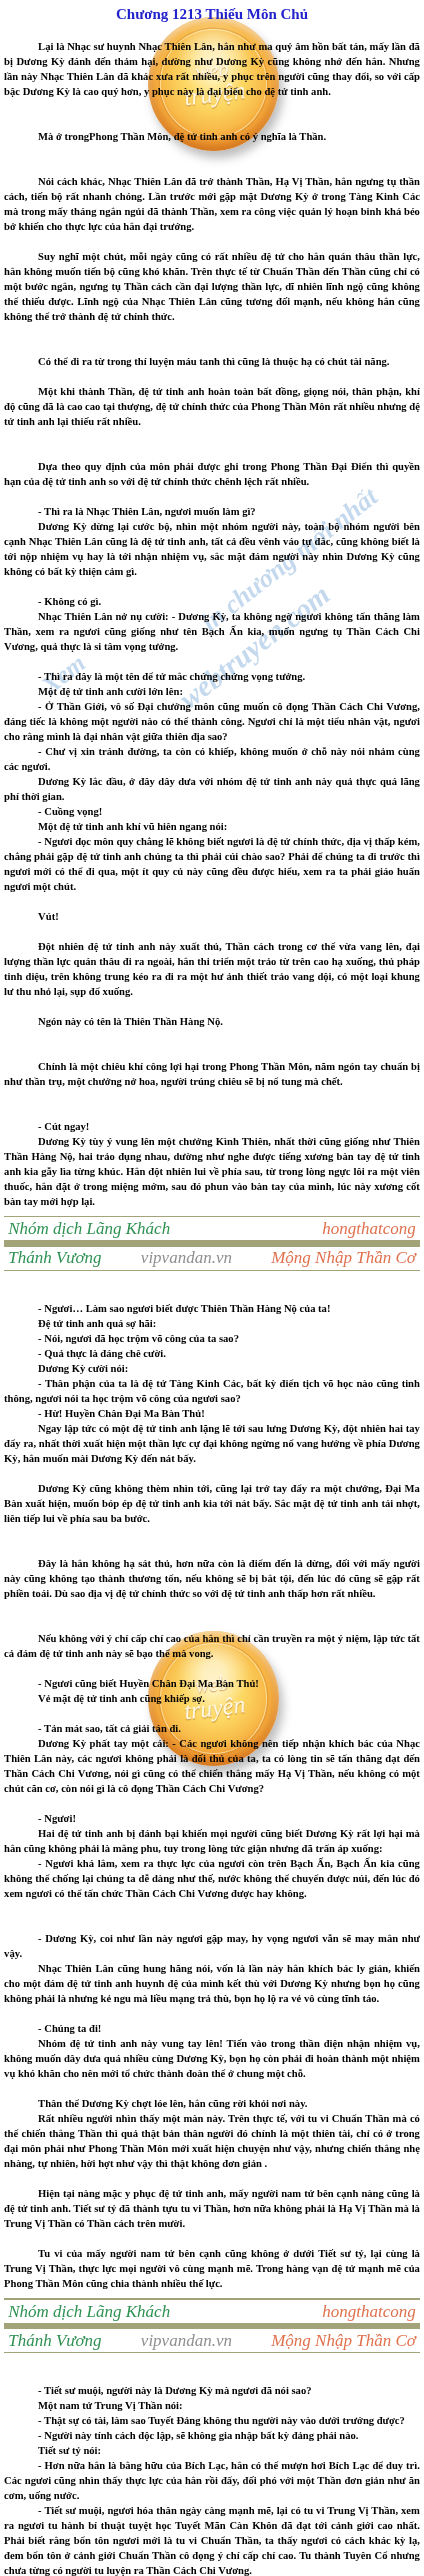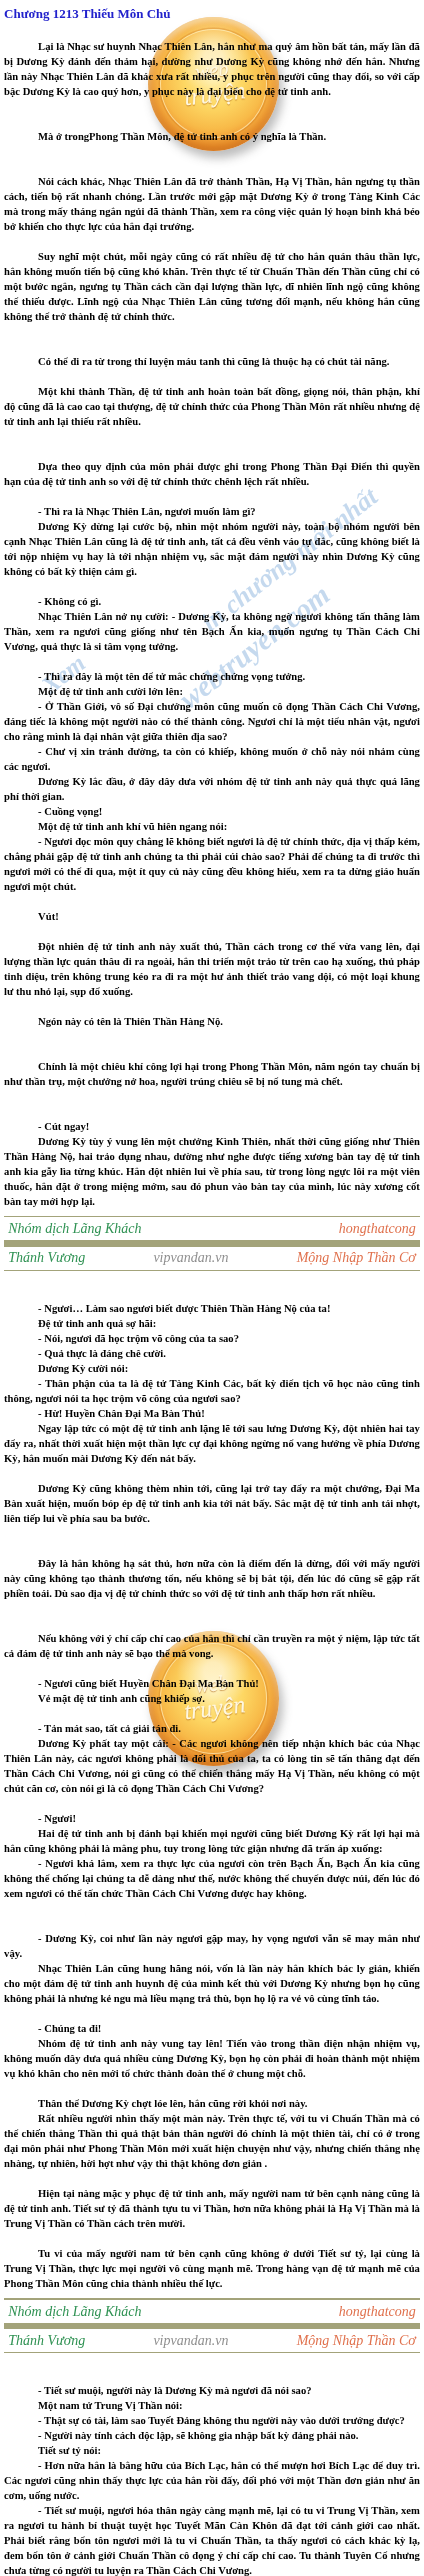--- a/index.html
+++ b/index.html
@@ -14,43 +14,43 @@
   }
   
   .flow{
     position:relative;
     z-index:2;
     padding:3.1px 4.1px 0 4.1px;
     font-size:10.6px;
     line-height:15px;
   }
   .title{
-    text-align:left;
+    text-align:center;
     color:#2222cc;
-    font-size:13px;
+    font-size:15px;
     line-height:18.5px;
     font-weight:bold;
     margin:2.1px 0 6.2px 0;
   }
   .para{
     margin:0;
     text-indent:34px;
     text-align:justify;
     font-weight:bold;
   }
   .g1{margin-top:15px;}
   .g2{margin-top:30px;}
   
   .divider{margin-top:7.2px;}
   .divider .hr{height:1.5px;background:#a3a37a;}
   .divider .bar{height:6.2px;background:#a3a37a;}
   .divider .drow{
     display:flex;align-items:center;justify-content:space-between;
     height:23px;padding:0 4.1px;
-    font-style:italic;font-size:14px;line-height:15.5px;
+    font-style:italic;font-size:17px;line-height:15.5px;
     text-indent:0;
   }
   .grn{color:#2e9152;}
   .org{color:#e0714d;}
   .gry{color:#8f8f8f;}
   
   .coin{
     position:absolute;z-index:1;border-radius:50%;
     background:
       radial-gradient(circle at 50% 30%, rgba(255,255,255,.55) 0 8%, rgba(255,255,255,0) 32%),
@@ -121,21 +121,21 @@
         <p class="para g0">Dương Kỳ dừng lại cước bộ, nhìn một nhóm người này, toàn bộ nhóm người bên cạnh Nhạc Thiên Lân cũng là đệ tử tinh anh, tất cả đều vênh váo tự đắc, cũng không biết là tới nộp nhiệm vụ hay là tới nhận nhiệm vụ, sắc mặt đám người này nhìn Dương Kỳ cũng không có bất kỳ thiện cảm gì.</p>
         <p class="para g1">- Không có gì.</p>
         <p class="para g0">Nhạc Thiên Lân nở nụ cười: - Dương Kỳ, ta không ngờ ngươi không tấn thăng làm Thần, xem ra ngươi cũng giống như tên Bạch Ấn kia, muốn ngưng tụ Thần Cách Chi Vương, quả thực là si tâm vọng tưởng.</p>
         <p class="para g1">- Thì ra đây là một tên để tử mắc chứng chứng vọng tưởng.</p>
         <p class="para g0">Một đệ tử tinh anh cười lớn lên:</p>
         <p class="para g0">- Ở Thần Giới, vô số Đại chưởng môn cũng muốn cô đọng Thần Cách Chi Vương, đáng tiếc là không một người nào có thể thành công. Ngươi chỉ là một tiểu nhân vật, ngươi cho rằng mình là đại nhân vật giữa thiên địa sao?</p>
         <p class="para g0">- Chư vị xin tránh đường, ta còn có khiếp, không muốn ở chỗ này nói nhảm cùng các ngươi.</p>
         <p class="para g0">Dương Kỳ lắc đầu, ở đây dây dưa với nhóm đệ tử tinh anh này quả thực quá lãng phí thời gian.</p>
         <p class="para g0">- Cuồng vọng!</p>
         <p class="para g0">Một đệ tử tinh anh khí vũ hiên ngang nói:</p>
-        <p class="para g0">- Ngươi đọc môn quy chẳng lẽ không biết ngươi là đệ tử chính thức, địa vị thấp kém, chẳng phải gặp đệ tử tinh anh chúng ta thì phải cúi chào sao? Phải để chúng ta đi trước thì ngươi mới có thể đi qua, một ít quy củ này cũng đều không hiểu, xem ra ta dừng giáo huấn ngươi một chút.</p>
+        <p class="para g0">- Ngươi đọc môn quy chẳng lẽ không biết ngươi là đệ tử chính thức, địa vị thấp kém, chẳng phải gặp đệ tử tinh anh chúng ta thì phải cúi chào sao? Phải để chúng ta đi trước thì ngươi mới có thể đi qua, một ít quy củ này cũng đều được hiểu, xem ra ta phải giáo huấn ngươi một chút.</p>
         <p class="para g1">Vút!</p>
         <p class="para g1">Đột nhiên đệ tử tinh anh này xuất thủ, Thần cách trong cơ thể vừa vang lên, đại lượng thần lực quán thâu đi ra ngoài, hắn thi triển một trảo từ trên cao hạ xuống, thủ pháp tinh diệu, trên không trung kéo ra đi ra một hư ảnh thiết trảo vang dội, có một loại khung lư thu nhỏ lại, sụp đổ xuống.</p>
         <p class="para g1">Ngón này có tên là Thiên Thần Hàng Nộ.</p>
         <p class="para g2">Chính là một chiêu khí công lợi hại trong Phong Thần Môn, năm ngón tay chuẩn bị như thần trụ, một chưởng nở hoa, người trúng chiêu sẽ bị nổ tung mà chết.</p>
         <p class="para g2">- Cút ngay!</p>
         <p class="para g0">Dương Kỳ tùy ý vung lên một chưởng Kình Thiên, nhất thời cũng giống như Thiên Thần Hàng Nộ, hai trảo đụng nhau, dường như nghe được tiếng xương bàn tay đệ tử tinh anh kia gẫy lìa từng khúc. Hắn đột nhiên lui về phía sau, từ trong lòng ngực lôi ra một viên thuốc, hắn đặt ở trong miệng mớm, sau đó phun vào bàn tay của mình, lúc này xương cốt bàn tay mới hợp lại.</p>
         <div class="divider">
           <div class="hr"></div>
           <div class="drow">
             <span class="grn">Nhóm dịch Lãng Khách</span>

